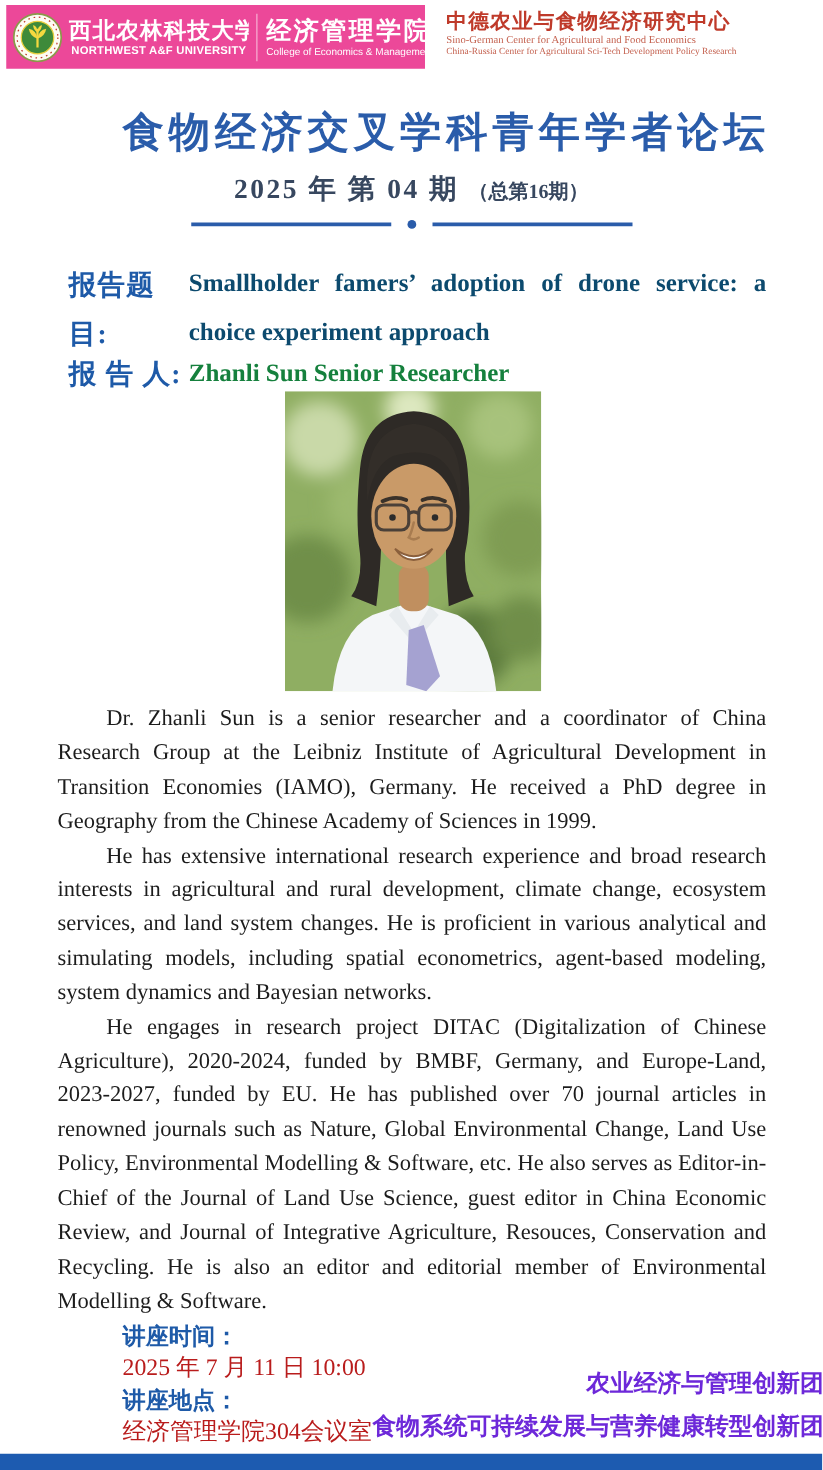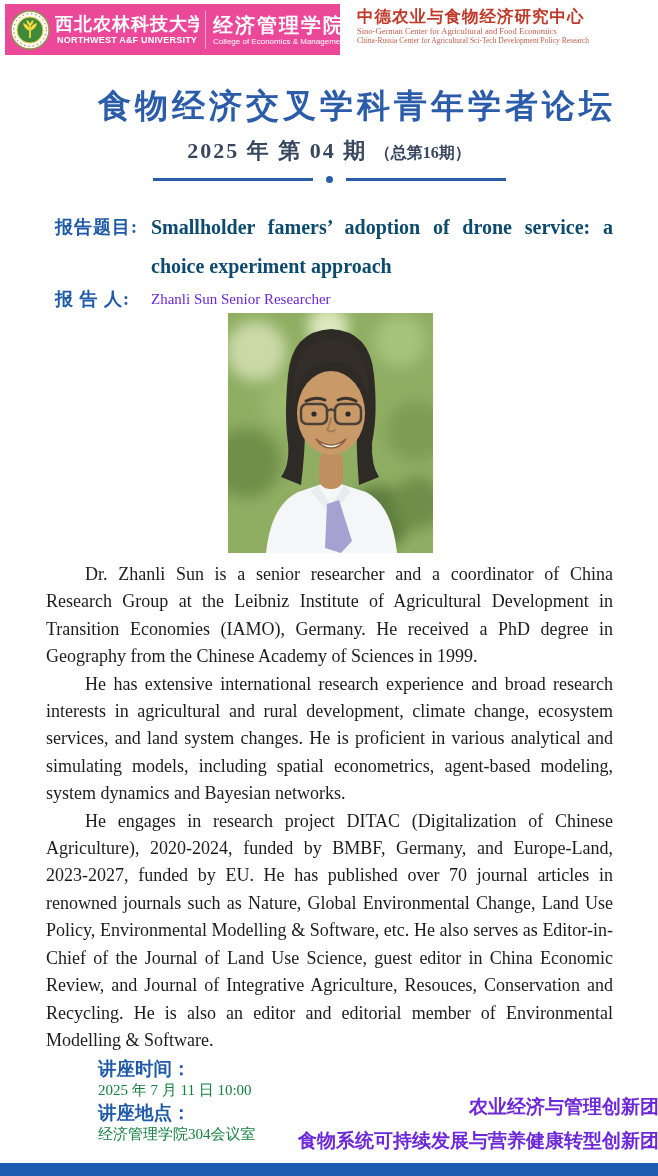--- a/index.html
+++ b/index.html
@@ -37,41 +37,41 @@
   .issue-sub { font-size:16px; letter-spacing:0;text-align:center; }
   .divider { position:absolute; left:0; top:176px; width:658px; display:flex;
              align-items:center; justify-content:center; gap:13px; }
   .divider .line { width:160px; height:3px; background:#2a5caa; }
   .divider .dot  { width:7px; height:7px; border-radius:50%; background:#2a5caa; }
 
   
   .topic-row, .speaker-row { position:absolute; left:55px; width:560px; display:flex; }
   .topic-row { top:208px; }
   .speaker-row { top:284px; }
-  .cn-label { flex:0 0 96px; color:#1e5aa8; font-weight:bold; font-size:18px;
+  .cn-label { flex:0 0 96px; color:#1e5aa8; font-weight:bold; font-size:22px;
               letter-spacing:1px; line-height:39px; }
   .speaker-row .cn-label { line-height:30px; }
   .topic-text { width:462px; color:#0c4a6e; font-weight:bold; font-size:20px;
                 line-height:39px; text-align:justify; }
-  .speaker-text { color:#6d28d9; font-weight:normal; font-size:15px; line-height:30px; }
+  .speaker-text { color:#15803d; font-weight:bold; font-size:20px; line-height:30px; }
 
   .photo { position:absolute; left:228px; top:313px; width:205px; height:240px; }
 
   
   .bio { position:absolute; left:46px; top:561px; width:567px; }
   .bio p { margin:0; text-indent:39px; font-size:18px; line-height:27.4px;
            text-align:justify; color:#1c1c1c; }
 
   
   .schedule { position:absolute; left:46px; top:1056px; width:567px;
               display:flex; align-items:baseline; white-space:nowrap;flex-direction:column; }
   .s-label { color:#1e5aa8; font-weight:bold; font-size:18.5px;
              font-family:"Liberation Sans",sans-serif; }
   .s-label.place { margin-left:52px; }
-  .s-value { color:#15803d; font-size:15px; margin-left:8px; }
+  .s-value { color:#b91c1c; font-size:19px; margin-left:8px; }
 
   
   .team { position:absolute; left:0; width:658px; text-align:right; color:#6d28d9;
           font-weight:bold; font-size:19px; font-family:"Liberation Sans",sans-serif;margin-left:20px; }
   .t1 { top:1094px; }
   .t2 { top:1128px; }
   .bottom-bar { position:absolute; left:0; top:1163px; width:658px; height:13px; background:#1d5bb0; }
 </style>
 </head>
 <body>

